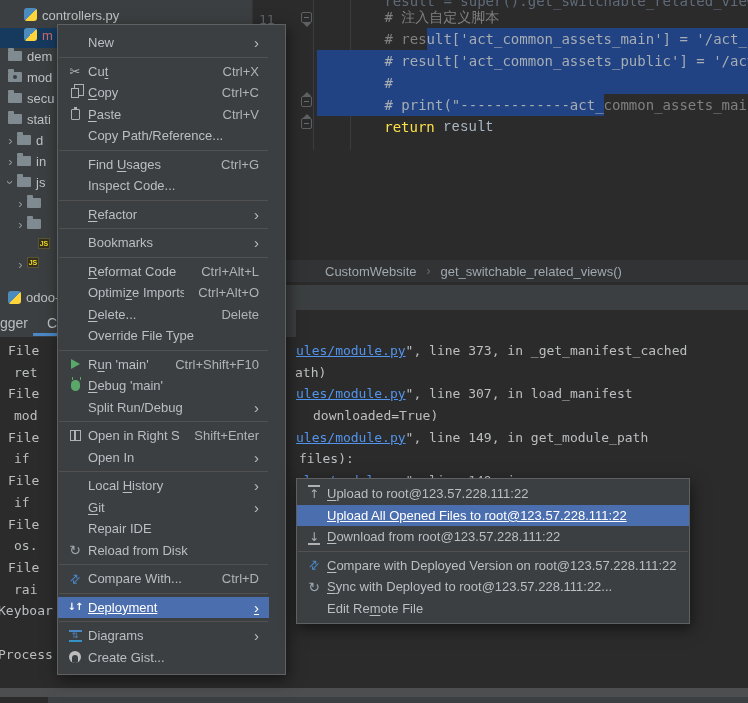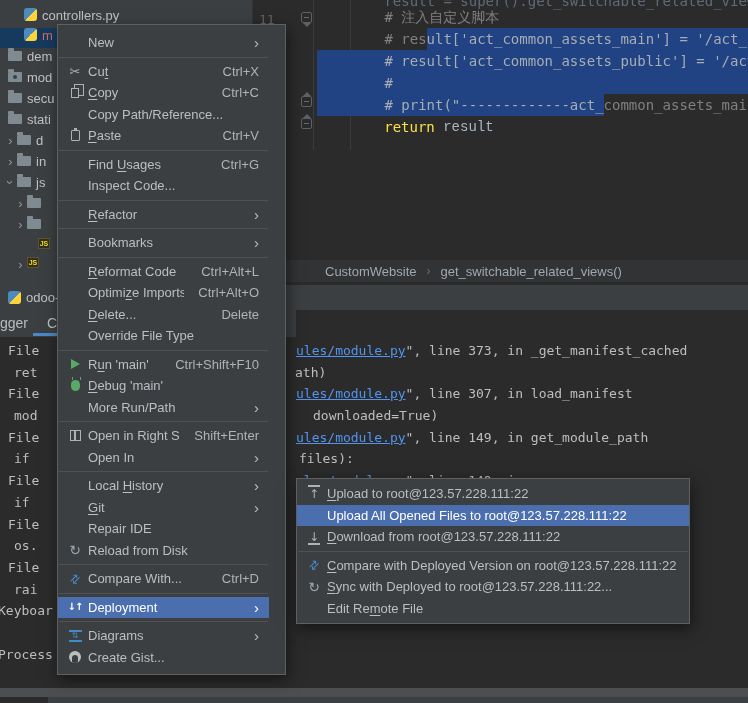--- a/index.html
+++ b/index.html
@@ -64,21 +64,21 @@
 
   
   .popup { background:#3C3F41; border:1px solid #5E6062; box-shadow:2px 5px 14px rgba(0,0,0,.5); }
   #context-menu { position:absolute; left:57px; top:24px; width:229px; z-index:10; padding:7px 16px 6px 0; }
   #deploy-submenu { position:absolute; left:296px; top:478px; width:394px; z-index:11; padding:4px 0; }
   .menu-item { position:relative; display:flex; align-items:center; height:21.5px;
                padding:0 10px 0 30px; font-size:13px; color:#BBBEC2; white-space:nowrap; }
   .menu-item .label { flex:1; overflow:hidden; }
   .menu-item .shortcut { color:#AFB3B6; margin-left:14px; }
   .menu-item .arrow { color:#BBBEC2; font-size:15px; margin-left:14px; line-height:1; }
-  .menu-item.selected { background:#4B6EAF; }
+  .menu-item.selected { background:#4B6EAF;text-decoration:underline; }
   .menu-item.selected, .menu-item.selected .shortcut, .menu-item.selected .arrow,
   .menu-item.selected .g { color:#FFFFFF; }
   .menu-sep { height:1px; background:#515151; margin:3px 1px; }
   .mi { position:absolute; left:8px; width:18px; height:16px; display:flex; align-items:center;
         justify-content:center; }
   .g { color:#AFB1B3; font-size:13px; line-height:1; font-family:"DejaVu Sans", sans-serif; }
   .g.sy { color:#9AA7B0; font-size:14px; }
   .g.cmpr { color:#4A88C7; transform:rotate(-45deg); font-size:12px; }
   .g.ud { font-size:10px; letter-spacing:-1px; font-weight:bold; }
   .g.bar-t, .g.bar-b { position:relative; font-size:12px; }
@@ -241,29 +241,29 @@
         <span class="shortcut">Ctrl+X</span>
       </div>
       <div class="menu-item">
         <span class="mi">
           <span class="ic-copy"></span>
         </span>
         <span class="label"><u>C</u>opy</span>
         <span class="shortcut">Ctrl+C</span>
       </div>
       <div class="menu-item">
-        <span class="label">Copy Path/Reference...</span>
-      </div>
-      <div class="menu-item">
         <span class="mi">
           <span class="ic-paste"></span>
         </span>
         <span class="label"><u>P</u>aste</span>
         <span class="shortcut">Ctrl+V</span>
       </div>
+      <div class="menu-item">
+        <span class="label">Copy Path/Reference...</span>
+      </div>
       <div class="menu-sep"></div>
       <div class="menu-item">
         <span class="label">Find <u>U</u>sages</span>
         <span class="shortcut">Ctrl+G</span>
       </div>
       <div class="menu-item">
         <span class="label">Inspect Code...</span>
       </div>
       <div class="menu-sep"></div>
       <div class="menu-item">
@@ -299,21 +299,21 @@
         <span class="label">R<u>u</u>n 'main'</span>
         <span class="shortcut">Ctrl+Shift+F10</span>
       </div>
       <div class="menu-item">
         <span class="mi">
           <span class="ic-bug"></span>
         </span>
         <span class="label"><u>D</u>ebug 'main'</span>
       </div>
       <div class="menu-item">
-        <span class="label">More Run/Path</span>
+        <span class="label">Split Run/Debug</span>
         <span class="arrow">›</span>
       </div>
       <div class="menu-sep"></div>
       <div class="menu-item">
         <span class="mi">
           <span class="ic-split"></span>
         </span>
         <span class="label">Open in Right Split</span>
         <span class="shortcut">Shift+Enter</span>
       </div>

